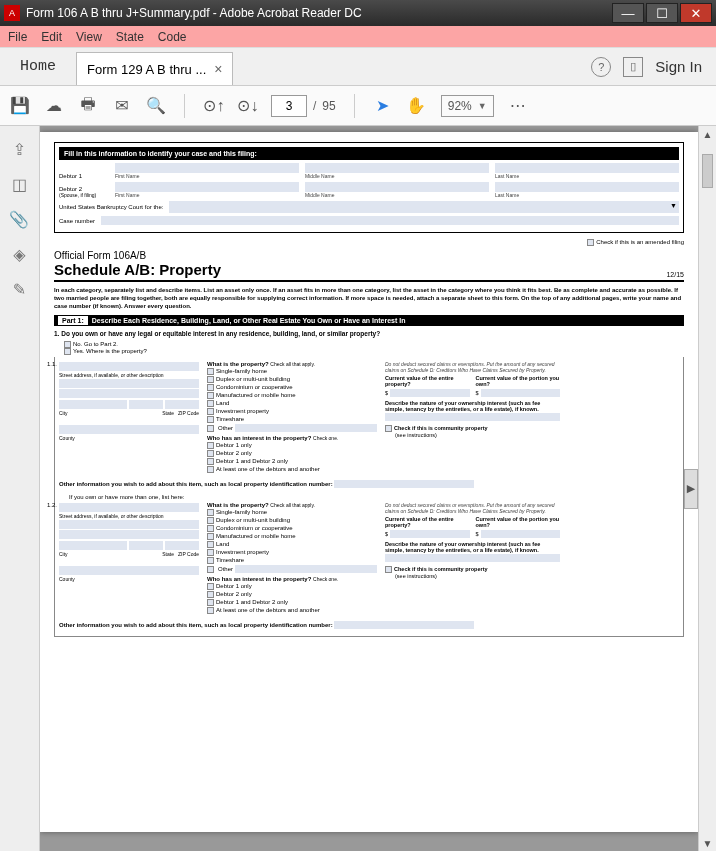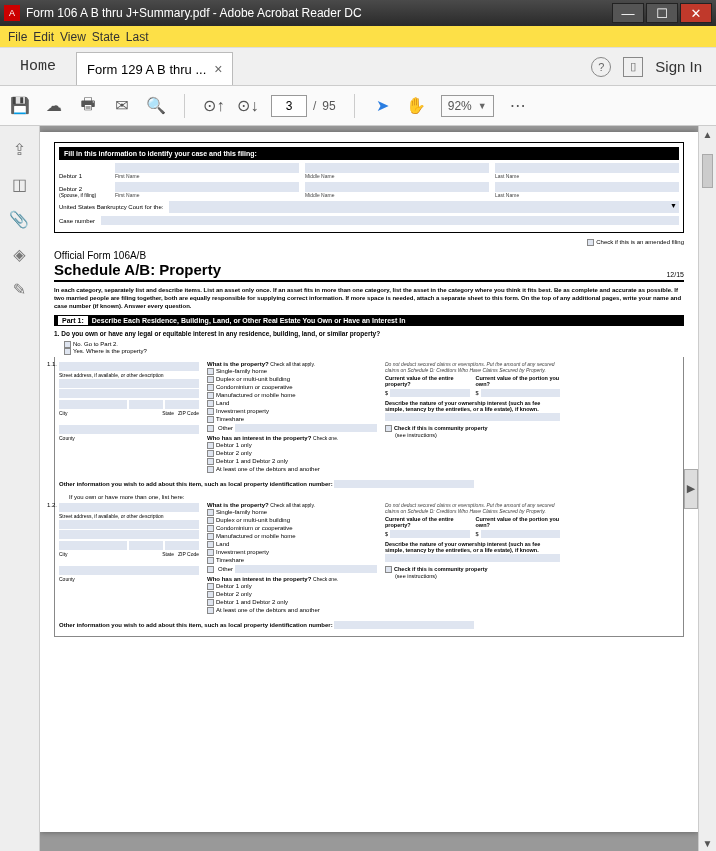--- a/index.html
+++ b/index.html
@@ -8,21 +8,21 @@
 
 .titlebar { background: linear-gradient(#4a4a4a,#2a2a2a); height: 26px; display: flex; align-items: center; color: #fff; font-size: 12px; padding: 0 4px; }
 .titlebar .app-icon { width: 16px; height: 16px; background: #c00; margin-right: 6px; display:inline-flex;align-items:center;justify-content:center;font-size:9px;color:#fff; }
 .titlebar .title { flex: 1; }
 .titlebar .winbtn { width: 32px; height: 20px; display: inline-flex; align-items: center; justify-content: center; color: #fff; font-size: 13px; cursor: pointer; }
 .winbtn.min{background:#555;border:1px solid #222;}
 .winbtn.max{background:#555;border:1px solid #222;margin:0 2px;}
 .winbtn.close{background:#c0392b;border:1px solid #222;}
 
 
-.menubar { height: 22px; background: #fde047; border-bottom: 1px solid #ddd; display: flex; align-items: center; padding: 0 8px; gap: 6px; font-size: 12px; color: #333; }
+.menubar { height: 22px; background: #fca5a5; border-bottom: 1px solid #ddd; display: flex; align-items: center; padding: 0 8px; gap: 14px; font-size: 12px; color: #333; }
 .menubar span { cursor: pointer; }
 
 
 .tabstrip { height: 38px; background: #f0f0f0; border-bottom: 1px solid #ccc; display: flex; align-items: stretch; }
 .hometab, .toolstab { padding: 0 20px; display:flex; align-items:center; font-size: 15px; color: #333; cursor:pointer;font-family:Liberation Mono, monospace; }
 .doctab { background:#fff; border:1px solid #bbb; border-bottom:none; margin-top:4px; display:flex; align-items:center; padding:0 10px; font-size:13px; gap:8px; }
 .doctab .x { font-size:14px; color:#666; cursor:pointer; }
 .tabstrip .spacer{flex:1;}
 .right-actions{display:flex;align-items:center;gap:12px;padding:0 14px;}
 .circ{width:20px;height:20px;border:1px solid #888;border-radius:50%;display:inline-flex;align-items:center;justify-content:center;font-size:11px;color:#666;cursor:pointer;}
@@ -105,21 +105,21 @@
   <span class="winbtn min">—</span>
   <span class="winbtn max">☐</span>
   <span class="winbtn close">✕</span>
 </div>
 
 <div class="menubar">
   <span>File</span>
   <span>Edit</span>
   <span>View</span>
   <span>State</span>
-  <span>Last</span>
+  <span>Code</span>
 </div>
 
 <div class="tabstrip">
   <div class="hometab">Home</div>
   <div class="doctab">
     <span>Form 129 A B thru ...</span>
     <span class="x">×</span>
   </div>
   <div class="spacer"></div>
   <div class="right-actions">

